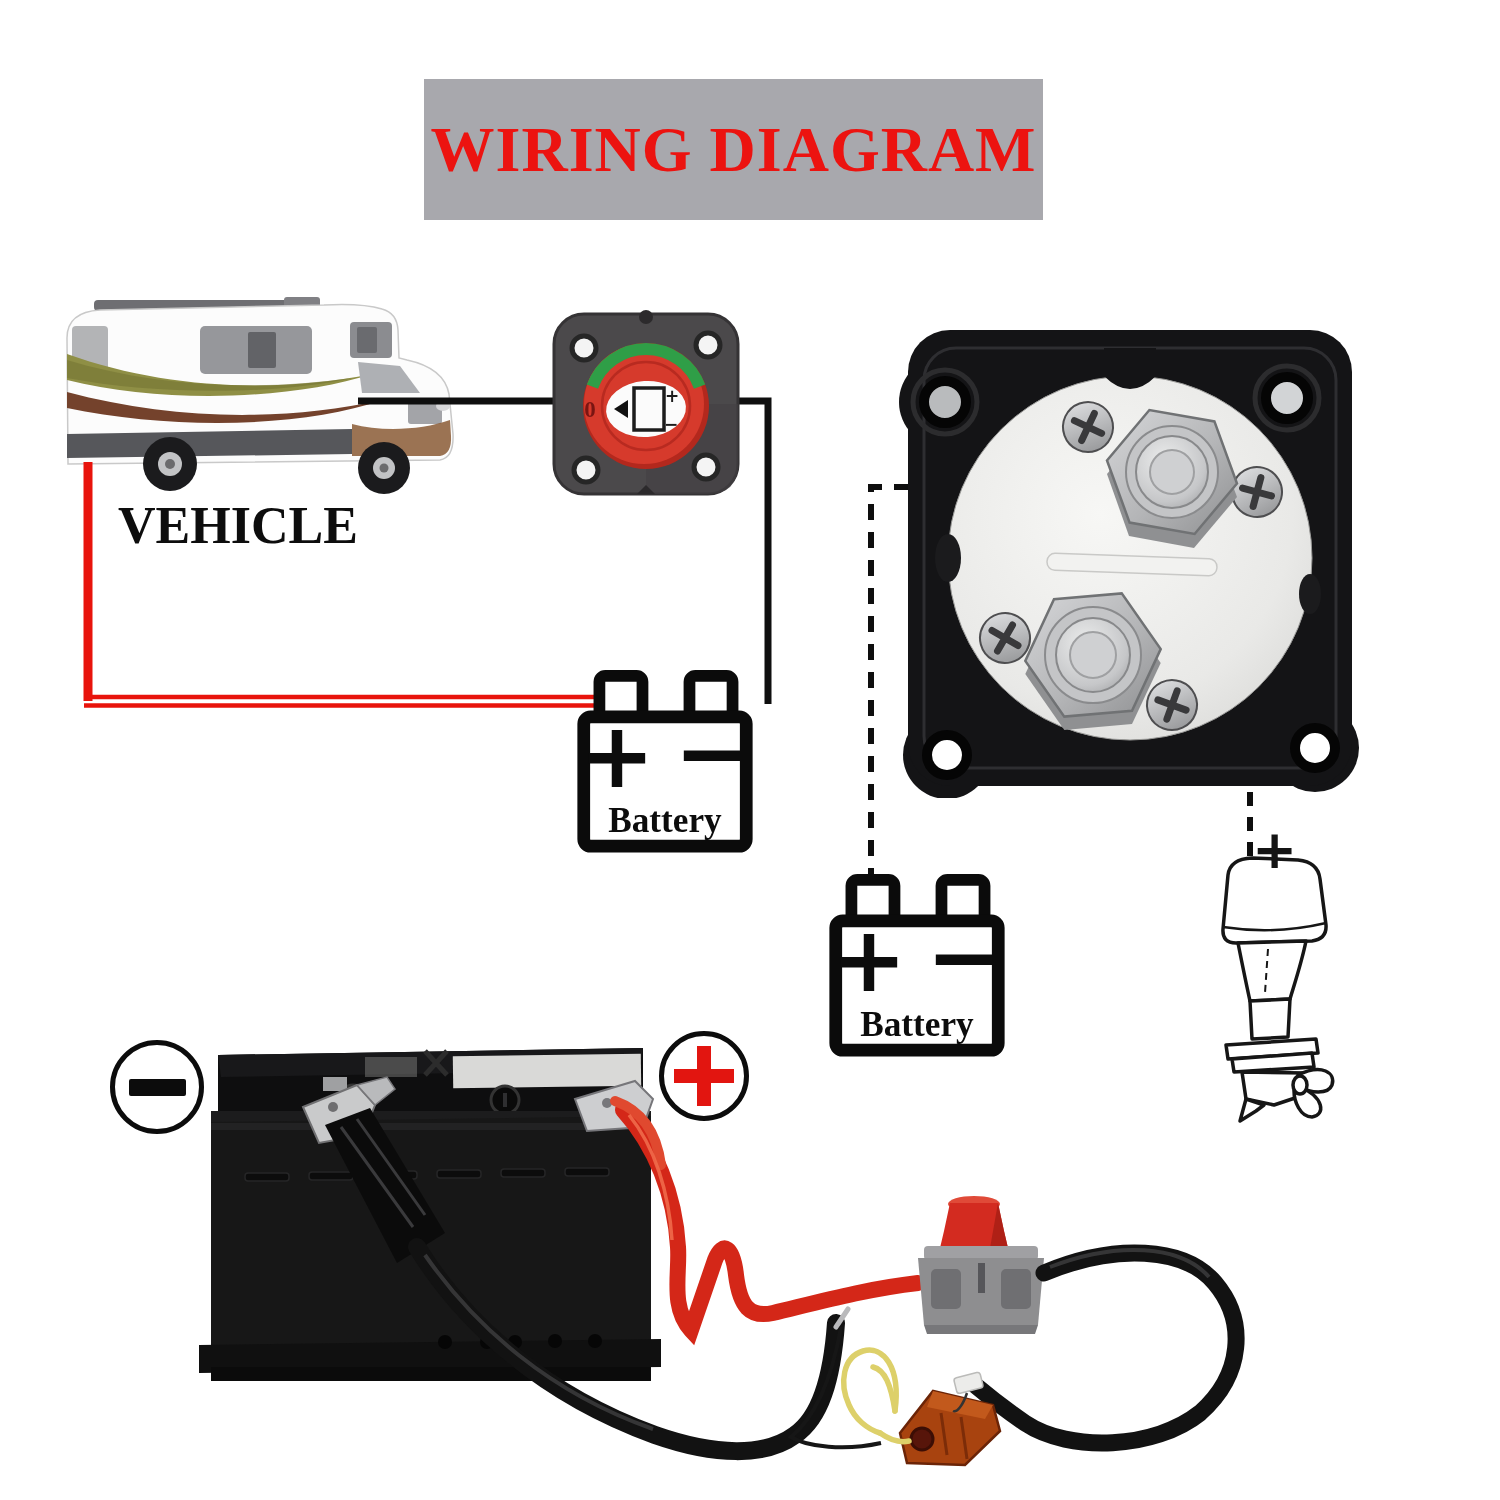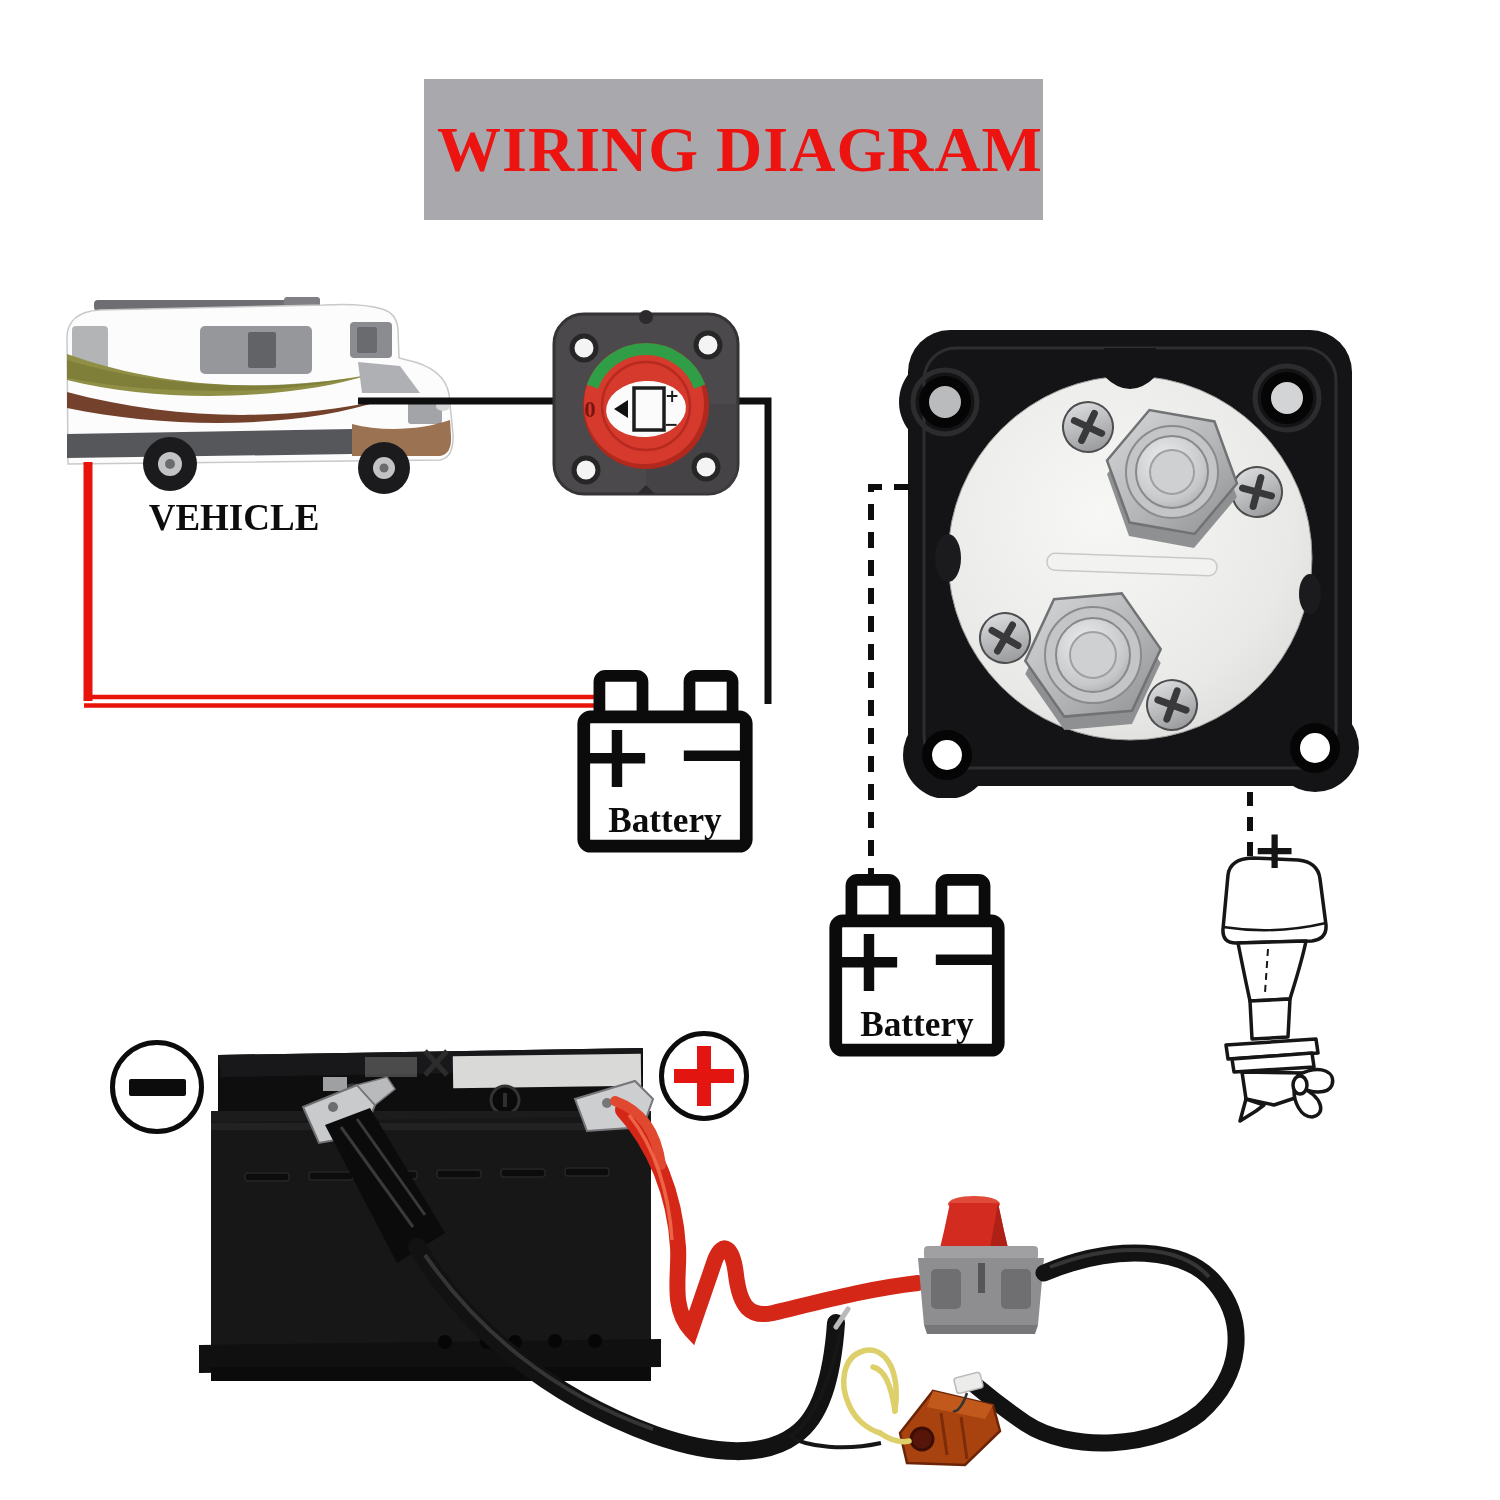--- a/index.html
+++ b/index.html
@@ -1,23 +1,23 @@
 <!DOCTYPE html>
 <html><head>
 <meta charset="utf-8">
 <style>
   html,body{margin:0;padding:0;background:#fff}
   .canvas{position:relative;width:1500px;height:1500px;background:#ffffff;overflow:hidden;
           font-family:"Liberation Serif",serif}
   .abs{position:absolute}
   .title-bar{left:424px;top:79px;width:619px;height:141px;background:#a8a8ad;
-             display:flex;align-items:center;justify-content:flex-end}
+             display:flex;align-items:center;justify-content:center}
   .title-text{font-weight:bold;font-size:64px;color:#ec1310;letter-spacing:1px;
               font-family:"Liberation Serif",serif}
-  .comp-label{font-weight:bold;color:#0d0d0d;text-align:center;font-size:37px;
+  .comp-label{font-weight:bold;color:#0d0d0d;font-size:52px;
               font-family:"Liberation Serif",serif}
   .medal{border:5px solid #0c0c0c;border-radius:50%;background:#fff;
          display:flex;align-items:center;justify-content:center}
   .minus-bar{width:57px;height:17px;background:#0c0c0c;border-radius:2px}
   .plus-cross{position:relative;width:64px;height:64px}
   .plus-cross .h{position:absolute;left:2px;top:25px;width:60px;height:14px;background:#e21510}
   .plus-cross .v{position:absolute;left:25px;top:2px;width:14px;height:60px;background:#e21510}
   .motor-plus{font-family:"DejaVu Sans",sans-serif;font-weight:bold;font-size:54px;color:#141414}
   svg{display:block}
   .bsym{font-family:"DejaVu Sans",sans-serif;font-weight:bold;font-size:92px;fill:#0c0c0c;text-anchor:middle}

